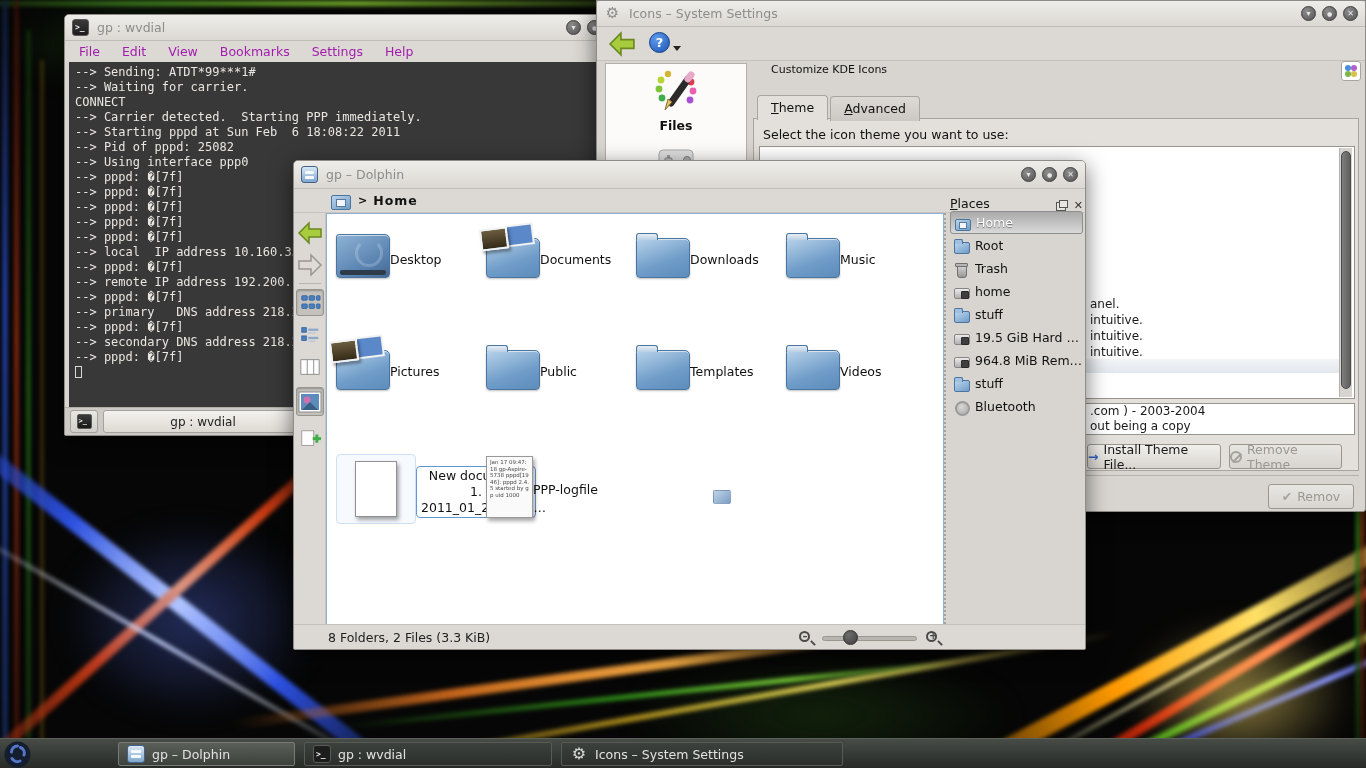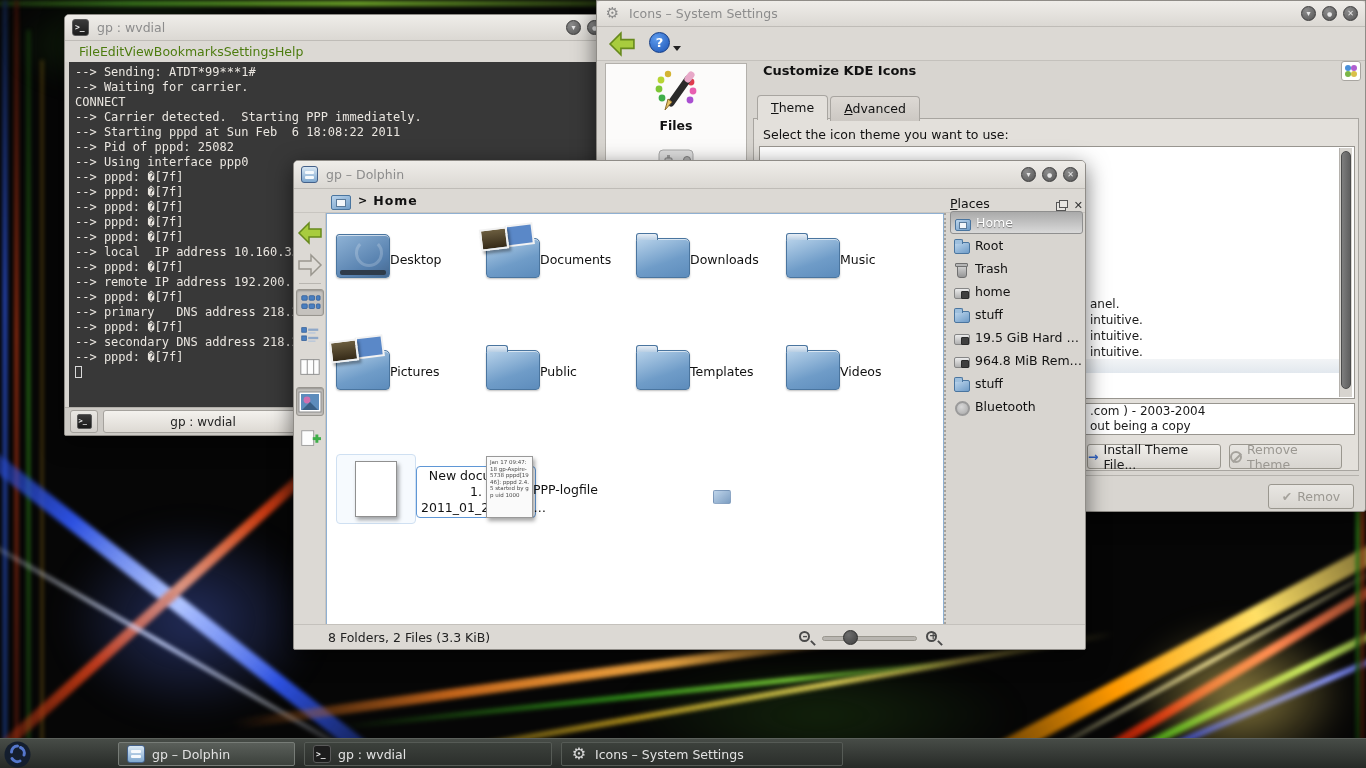--- a/index.html
+++ b/index.html
@@ -49,21 +49,21 @@
   .ic-konsole{background:linear-gradient(#3a3a3a,#1c1c1c);border:1px solid #5a5a5a;border-radius:3px;}
   .ic-konsole::after{content:">_";position:absolute;left:2px;top:3px;color:#eee;font:bold 8px "DejaVu Sans Mono",monospace;}
   .ic-dolphin{background:linear-gradient(#d9e7f3,#7fa8cf);border:1px solid #44618a;border-radius:3px;}
   .ic-dolphin::after{content:"";position:absolute;left:3px;top:4px;width:9px;height:3px;background:#f6fafd;border-radius:1px;box-shadow:0 5px 0 #f6fafd;}
   .ic-gear{color:#8a8a8a;font-size:15px;line-height:17px;text-align:center;}
   .ic-gear::after{content:"⚙";}
 
   
   #win-term{left:64px;top:14px;width:546px;height:422px;z-index:10;}
   .menubar{position:absolute;left:0;right:0;top:26px;height:21px;display:flex;align-items:center;
-           padding-left:14px;background:#dcd9d4;font-size:12.5px;color:#4d7c0f;}
+           gap:22px;padding-left:14px;background:#dcd9d4;font-size:12.5px;color:#a21caf;}
   .term-body{position:absolute;left:4px;right:4px;top:47px;height:347px;background:#383838;
              padding:3px 6px;font-family:"DejaVu Sans Mono",monospace;font-size:12px;line-height:15px;
              color:#eae6e0;overflow:hidden;}
   .tline{white-space:pre;}
   .cursor{width:7px;height:12px;border:1px solid #d9d9d9;margin-top:1px;}
   .term-tabbar{position:absolute;left:0;right:0;bottom:0;height:28px;background:#cdcac5;
                border-top:1px solid #b2afa9;display:flex;align-items:center;border-radius:0 0 2px 2px;}
   .tab-btn{width:28px;height:23px;margin:0 5px;background:linear-gradient(#e9e7e3,#d2cfca);border:1px solid #a5a29d;
            border-radius:3px;display:flex;align-items:center;justify-content:center;}
   .mini-konsole{width:15px;height:15px;position:relative;background:linear-gradient(#3a3a3a,#191919);border:1px solid #5a5a5a;border-radius:2px;}
@@ -77,21 +77,21 @@
   .nav-back{position:absolute;left:10px;top:4px;}
   .help-btn{position:absolute;left:52px;top:5px;width:21px;height:21px;border-radius:50%;
             background:radial-gradient(circle at 35% 30%,#5e9cee,#1b53b4);color:#fff;font-weight:bold;
             font-size:13px;display:flex;align-items:center;justify-content:center;border:1px solid #123c86;}
   .help-chevron{position:absolute;left:76px;top:19px;width:0;height:0;border-left:4px solid transparent;
                 border-right:4px solid transparent;border-top:5px solid #222;}
   .set-sidebar{position:absolute;left:8px;top:62px;width:142px;height:400px;background:#fcfbfa;border:1px solid #b3b0ab;}
   .side-item{margin-top:6px;text-align:center;}
   .side-label{font-weight:bold;font-size:12.5px;margin-top:3px;}
   .hw-icon{margin:16px auto 0;display:block;}
-  .set-heading{position:absolute;left:166px;top:62px;font-weight:bold;font-size:13px;}
+  .set-heading{position:absolute;left:174px;top:62px;font-weight:normal;font-size:11px;}
   .mod-icon{position:absolute;left:744px;top:60px;width:20px;height:20px;background:#fff;border:1px solid #a8a5a0;border-radius:3px;}
   .mod-icon i{position:absolute;width:6px;height:6px;border-radius:50%;}
   .mod-icon .d1{left:3px;top:3px;background:#4a90d9;}
   .mod-icon .d2{right:3px;top:3px;background:#b05fd0;}
   .mod-icon .d3{left:3px;bottom:3px;background:#7ab648;}
   .mod-icon .d4{right:3px;bottom:3px;background:#d9c14a;}
   .tabs{position:absolute;left:160px;top:95px;display:flex;z-index:2;}
   .tab{display:inline-block;padding:4px 13px 5px;background:linear-gradient(#ddd9d4,#ccc8c3);
        border:1px solid #a8a5a0;border-bottom:none;border-radius:4px 4px 0 0;margin-right:2px;font-size:12.5px;}
   .tab::first-letter{text-decoration:underline;}

